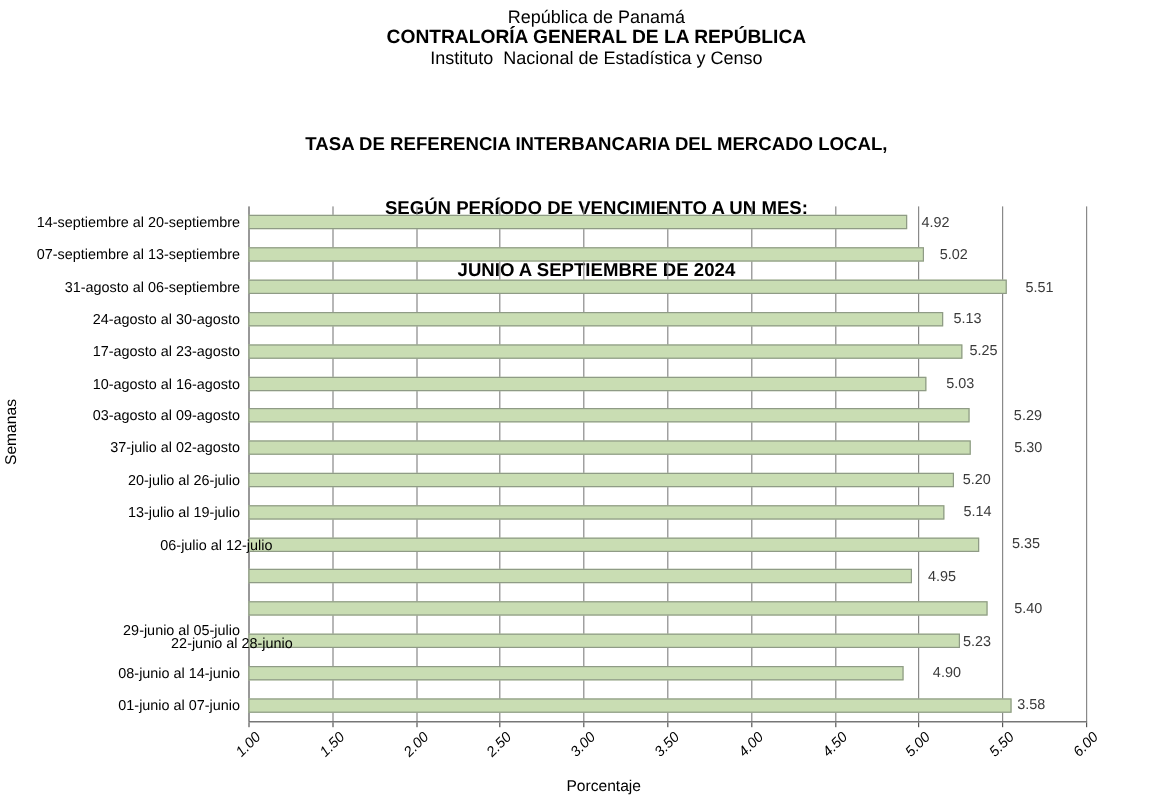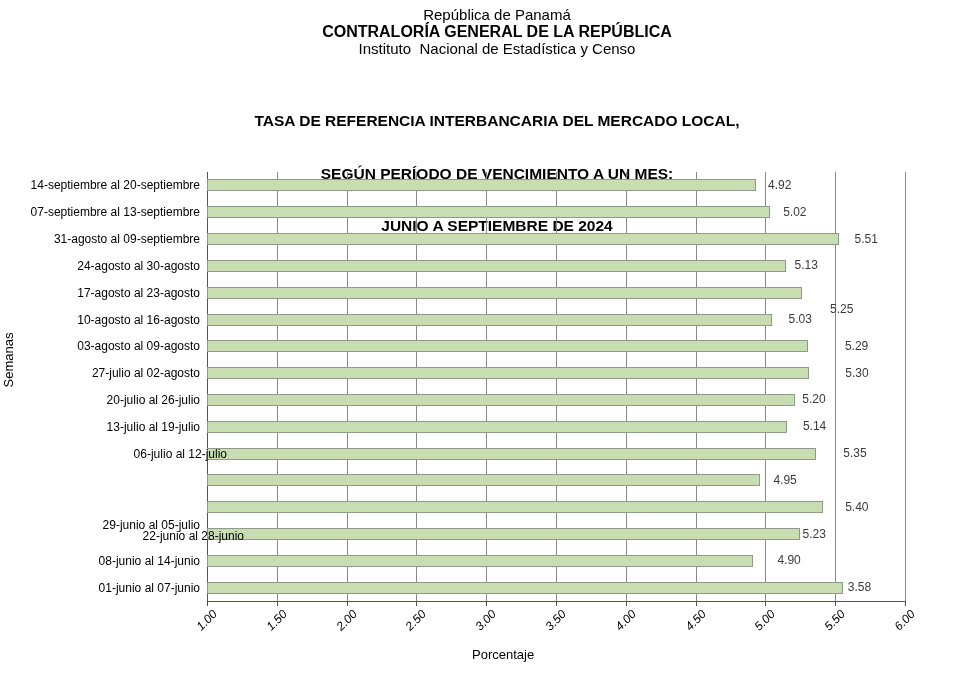--- a/index.html
+++ b/index.html
@@ -178,21 +178,21 @@
         <div class="x-tick-mark" style="left: 698px;"></div>
         <div class="bar" style="top: 7.4px; width: 547.2px; background: rgb(201, 221, 179); border: 1px solid rgb(143, 155, 134);"></div>
         <div class="val-label" style="left: 548px; top: 6.9px; margin-left: 13px;">4.92</div>
         <div class="bar" style="top: 34.2px; width: 561.2px; background: rgb(201, 221, 179); border: 1px solid rgb(143, 155, 134);"></div>
         <div class="val-label" style="left: 576.2px; top: 33.7px;">5.02</div>
         <div class="bar" style="top: 61px; width: 629.6px; background: rgb(201, 221, 179); border: 1px solid rgb(143, 155, 134);"></div>
         <div class="val-label" style="left: 647.6px; top: 60.5px;">5.51</div>
         <div class="bar" style="top: 87.8px; width: 576.5px; background: rgb(201, 221, 179); border: 1px solid rgb(143, 155, 134);"></div>
         <div class="val-label" style="left: 587.5px; top: 87.3px;">5.13</div>
         <div class="bar" style="top: 114.7px; width: 593.3px; background: rgb(201, 221, 179); border: 1px solid rgb(143, 155, 134);"></div>
-        <div class="val-label" style="left: 623px; top: 114.2px; margin-top: 17px;">5.25</div>
+        <div class="val-label" style="left: 601px; top: 114.2px;">5.25</div>
         <div class="bar" style="top: 141.5px; width: 562.6px; background: rgb(201, 221, 179); border: 1px solid rgb(143, 155, 134);"></div>
         <div class="val-label" style="left: 581.6px; top: 141px;">5.03</div>
         <div class="bar" style="top: 168.3px; width: 598.9px; background: rgb(201, 221, 179); border: 1px solid rgb(143, 155, 134);"></div>
         <div class="val-label" style="left: 637.9px; top: 167.8px;">5.29</div>
         <div class="bar" style="top: 195.1px; width: 600.3px; background: rgb(201, 221, 179); border: 1px solid rgb(143, 155, 134);"></div>
         <div class="val-label" style="left: 638.3px; top: 194.6px;">5.30</div>
         <div class="bar" style="top: 221.9px; width: 586.3px; background: rgb(201, 221, 179); border: 1px solid rgb(143, 155, 134);"></div>
         <div class="val-label" style="left: 595.3px; top: 221.4px;">5.20</div>
         <div class="bar" style="top: 248.7px; width: 577.9px; background: rgb(201, 221, 179); border: 1px solid rgb(143, 155, 134);"></div>
         <div class="val-label" style="left: 595.9px; top: 248.2px;">5.14</div>
@@ -217,26 +217,26 @@
       <div class="x-tick-label" style="left: 349.4px; top: 607px;">2.50</div>
       <div class="x-tick-label" style="left: 419.2px; top: 607px;">3.00</div>
       <div class="x-tick-label" style="left: 489px; top: 607px;">3.50</div>
       <div class="x-tick-label" style="left: 558.8px; top: 607px;">4.00</div>
       <div class="x-tick-label" style="left: 628.6px; top: 607px;">4.50</div>
       <div class="x-tick-label" style="left: 698.4px; top: 607px;">5.00</div>
       <div class="x-tick-label" style="left: 768.2px; top: 607px;">5.50</div>
       <div class="x-tick-label" style="left: 838px; top: 607px;">6.00</div>
       <div class="cat-label" style="top: 177.4px;">14-septiembre al 20-septiembre</div>
       <div class="cat-label" style="top: 204.2px;">07-septiembre al 13-septiembre</div>
-      <div class="cat-label" style="top: 231px;">31-agosto al 09-septiembre</div>
+      <div class="cat-label" style="top: 231px;">31-agosto al 06-septiembre</div>
       <div class="cat-label" style="top: 257.8px;">24-agosto al 30-agosto</div>
       <div class="cat-label" style="top: 284.7px;">17-agosto al 23-agosto</div>
       <div class="cat-label" style="top: 311.5px;">10-agosto al 16-agosto</div>
       <div class="cat-label" style="top: 338.3px;">03-agosto al 09-agosto</div>
-      <div class="cat-label" style="top: 365.1px;">27-julio al 02-agosto</div>
+      <div class="cat-label" style="top: 365.1px;">37-julio al 02-agosto</div>
       <div class="cat-label" style="top: 391.9px;">20-julio al 26-julio</div>
       <div class="cat-label" style="top: 418.7px;">13-julio al 19-julio</div>
       <div class="cat-label" style="top: 445.5px; padding-left: 27px;">06-julio al 12-julio</div>
       <div class="cat-label" style="top: 472.3px; margin-top: 45px;">29-junio al 05-julio</div>
       <div class="cat-label" style="top: 528px; padding-left: 44px;">22-junio al 28-junio</div>
       <div class="cat-label" style="top: 552.8px;">08-junio al 14-junio</div>
       <div class="cat-label" style="top: 579.6px;">01-junio al 07-junio</div>
     </div>
 
 </div>

